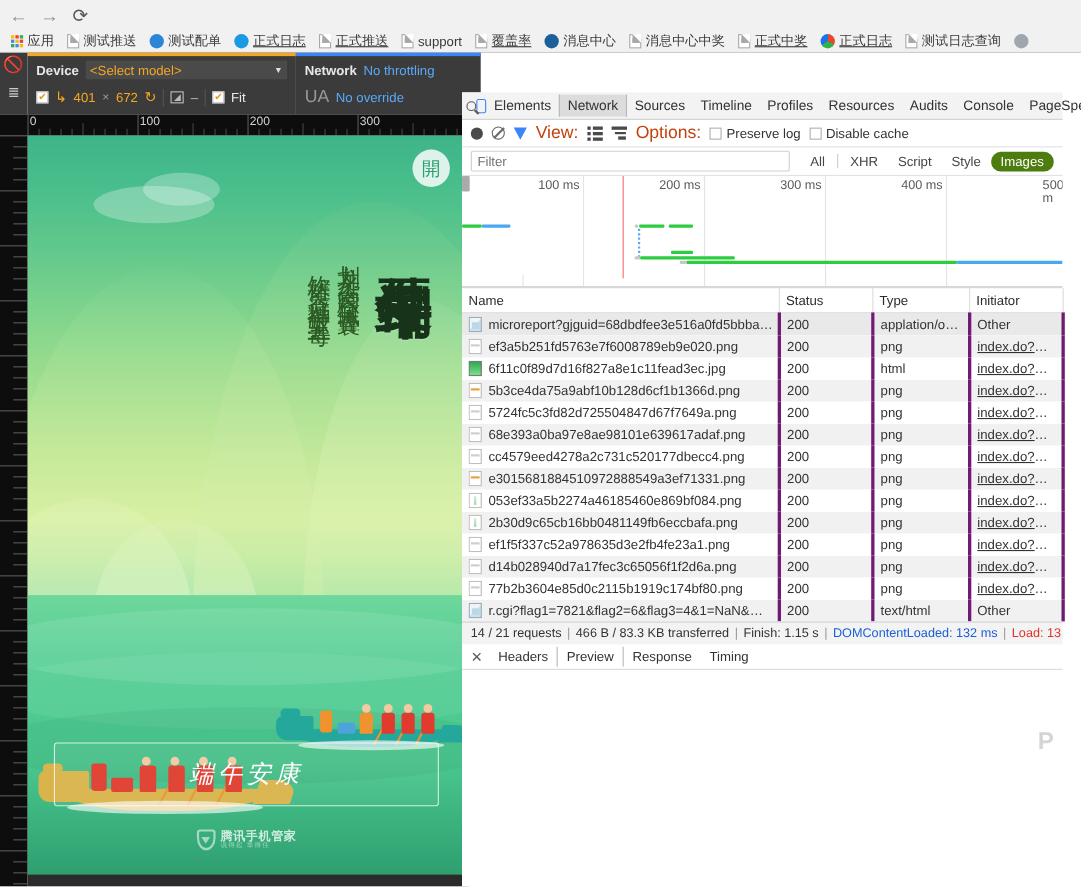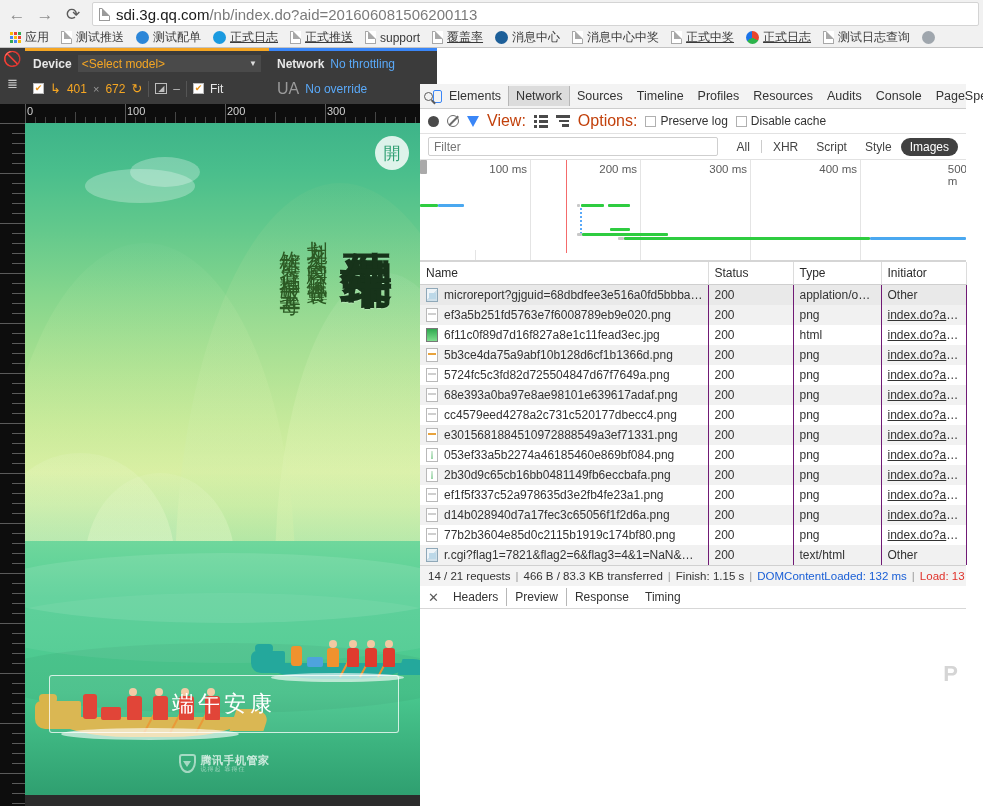--- a/index.html
+++ b/index.html
@@ -246,21 +246,21 @@
   .boat .drum {
     position: absolute; bottom: 12px; width: 16px; height: 10px; border-radius: 2px;
   }
 
   
   .cta {
     position: absolute; left: 24px; bottom: 62px; width: 350px; height: 58px;
     border: 1px solid rgba(255,255,255,.75); border-radius: 3px;
     background: rgba(255,255,255,.05);
     display: flex; align-items: center; justify-content: center;
-    font-family: "DejaVu Sans", serif; font-size: 22px; color: #ffffff; letter-spacing: 4px;
+    font-family: "DejaVu Sans", serif; font-size: 22px; color: #ffffff; letter-spacing: 4px; font-style: italic;
   }
   .brand {
     position: absolute; left: 0; bottom: 22px; width: 398px;
     display: flex; align-items: center; justify-content: center; gap: 5px;
   }
   .brand-shield {
     width: 17px; height: 19px; border: 2px solid rgba(255,255,255,.55);
     border-radius: 3px 3px 50% 50% / 3px 3px 60% 60%;
     display: flex; align-items: center; justify-content: center;
   }
@@ -330,21 +330,21 @@
   .dt-filter {
     display: flex; align-items: center; height: 26px; gap: 0; padding: 0 8px;
     border-bottom: 1px solid #e2e2e2;
   }
   .filter-input {
     flex: 1; height: 19px; border: 1px solid #cfcfcf; border-radius: 2px;
     font-size: 12px; color: #9a9a9a; padding: 0 5px; font-family: inherit; background: #fff;
   }
   .chips { display: flex; align-items: center; gap: 0; margin-left: 10px; }
   .chip { padding: 2px 9px; font-size: 12px; color: #444; border-radius: 10px; }
-  .chip.active { background: #404040; color: #fff; }
+  .chip.active { background: #4d7c0f; color: #fff; }
   .chip-sep { width: 1px; height: 13px; background: #ccc; margin: 0 2px; }
 
   
   .overview { position: relative; height: 102px; border-bottom: 1px solid #d5d5d5; overflow: hidden; }
   .ov-grid { position: absolute; inset: 0; }
   .ov-vline { position: absolute; top: 0; bottom: 0; width: 1px; background: #e4e4e4; }
   .ov-lbl { position: absolute; top: 3px; font-size: 11.5px; color: #5a5a5a; transform: translateX(-100%); padding-right: 3px; }
   .ov-red { position: absolute; top: 0; bottom: 8px; width: 1px; background: #f46b6b; }
   .ov-bar { position: absolute; height: 3px; border-radius: 1px; }
   .ov-dot { position: absolute; width: 1px; border-left: 2px dotted #5aa9f8; }
@@ -352,21 +352,21 @@
   .ov-base { position: absolute; left: 0; right: 0; bottom: 0; height: 1px; background: #d5d5d5; }
 
   
   .tbl { width: 100%; border-collapse: collapse; table-layout: fixed; }
   .tbl th {
     font-size: 12px; font-weight: normal; color: #2b2b2b; text-align: left;
     padding: 4px 6px; border-right: 1px solid #dcdcdc; border-bottom: 1px solid #cfcfcf;
     background: #fff;
   }
   .tbl td {
-    font-size: 12px; color: #333; padding: 3px 6px; border-right: 1px solid #701a75;
+    font-size: 12px; color: #333; padding: 3px 6px; border-right: 3px solid #701a75;
     white-space: nowrap; overflow: hidden; text-overflow: ellipsis;
   }
   .tbl tr.odd td { background: #f1f1f1; }
   .tbl tr.sel td { background: #e9e9e9; }
   .namecell { display: flex; align-items: center; gap: 6px; overflow: hidden; }
   .fico { width: 12px; height: 14px; flex: 0 0 auto; border: 1px solid #9fb6c4; background: #fff; position: relative; }
   .fico.img { border-color: #b9b9b9; }
   .fico.img i { position: absolute; left: 1px; right: 1px; top: 4px; height: 2px; background: #cfcfcf; }
   .fico.green i { background: #4cba6a; }
   .fico.orange i { background: #e8a33d; }
@@ -410,24 +410,20 @@
 </head>
 <body>
 
 <div id="root">
 
   <div class="browser-chrome">
     <div class="omni-row">
       <span class="nav-btn">←</span>
       <span class="nav-btn">→</span>
       <span class="nav-btn enabled">⟳</span>
-      <div class="omnibox">
-        <span class="page-icon"></span>
-        <span class="omnibox-url"><span class="host">sdi.3g.qq.com</span><span>/nb/index.do?aid=201606081506200113</span></span>
-      </div>
     </div>
     <div class="bookmarks-row" id="bookmarks">
         <span class="bm">
           <span class="bm-apps-grid">
             <i></i>
             <i></i>
             <i></i>
             <i></i>
             <i></i>
             <i></i>

